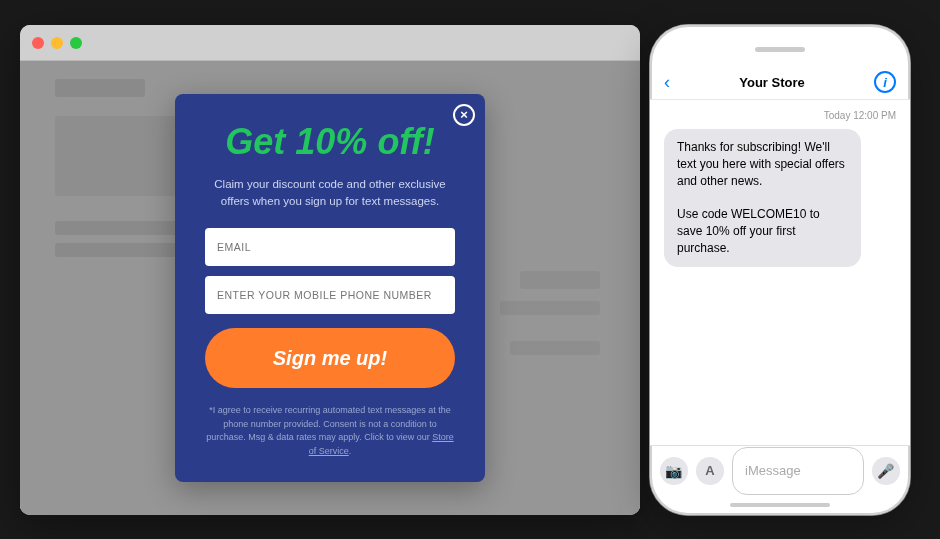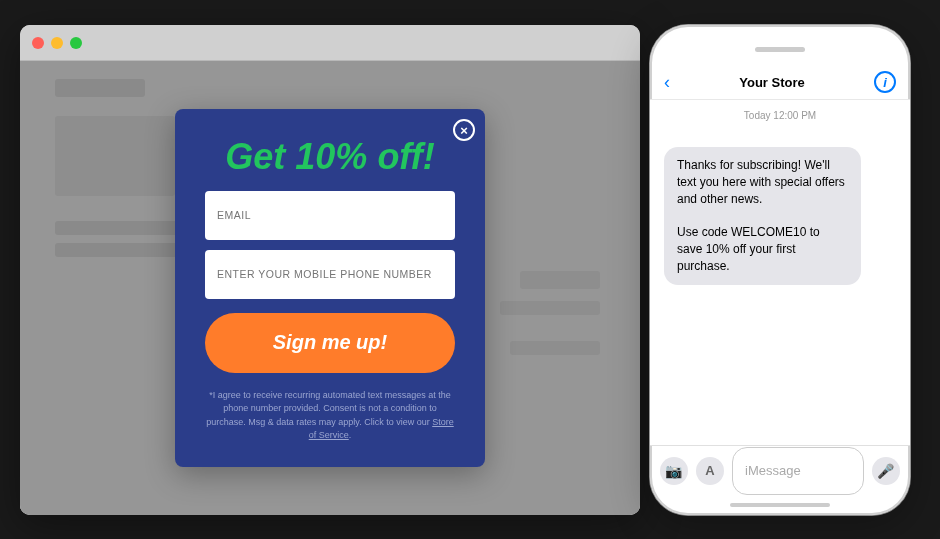--- a/index.html
+++ b/index.html
@@ -135,21 +135,21 @@
     .modal-subtext {
       font-size: 11.5px;
       color: #cdd5f0;
       text-align: center;
       line-height: 1.5;
       margin-bottom: 18px;
     }
 
     .modal-input {
       width: 100%;
-      height: 49px;
+      height: 38px;
       border-radius: 4px;
       border: none;
       background: #fff;
       padding: 0 12px;
       font-size: 10.5px;
       color: #999;
       letter-spacing: 0.5px;
       margin-bottom: 10px;
       outline: none;
       text-transform: uppercase;
@@ -251,24 +251,24 @@
     }
 
     .iphone-chat-area {
       flex: 1;
       background: #fff;
       padding: 10px 14px;
       overflow: hidden;
     }
 
     .chat-date {
-      text-align: center;
+      text-align: right;
       font-size: 10px;
       color: #999;
-      margin-bottom: 26px;
+      margin-bottom: 8px;
     }
 
     .chat-bubble {
       background: #e5e5ea;
       border-radius: 14px;
       padding: 10px 13px;
       font-size: 12px;
       color: #000000;
       line-height: 1.4;
       max-width: 85%;
@@ -358,20 +358,21 @@
         <div class="page-placeholder-rect" style="top:240px;right:40px;width:100px;height:14px;"></div>
         <div class="page-placeholder-rect" style="top:280px;right:40px;width:90px;height:14px;"></div>
 
         <div class="modal-overlay">
           <div class="modal">
 
             <button class="modal-close">×</button>
 
             <div class="modal-headline">Get 10% off!</div>
 
+            <div class="modal-subtext">Claim your discount code and other exclusive offers when you sign up for text messages.</div>
 
             <input class="modal-input" type="email" placeholder="EMAIL" style="">
 
             <input class="modal-input" type="tel" placeholder="ENTER YOUR MOBILE PHONE NUMBER" style="">
 
             <button class="modal-btn">Sign me up!</button>
 
             <div class="modal-disclaimer">
               <span>*I agree to receive recurring automated text messages at the phone number provided. Consent is not a condition to purchase. Msg &amp; data rates may apply. Click to view our</span> <a href="#">Store of Service</a>.
             </div>

